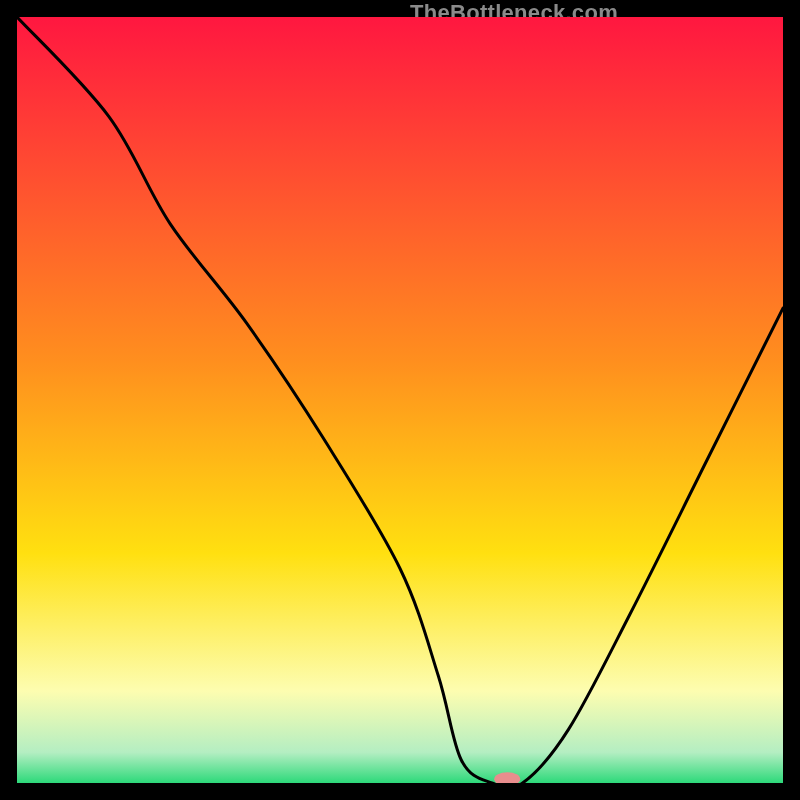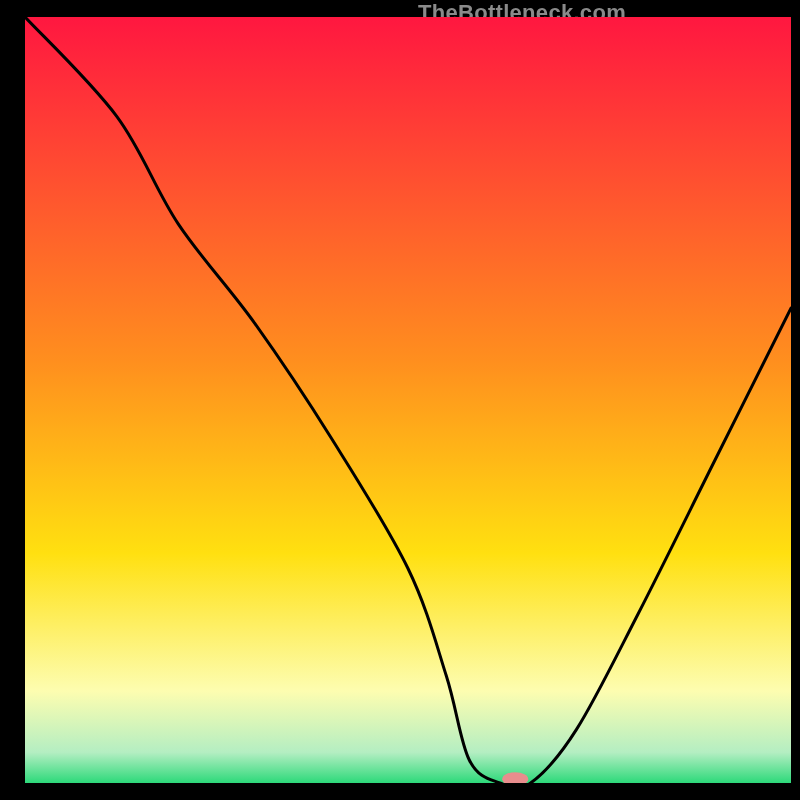--- a/index.html
+++ b/index.html
@@ -8,21 +8,20 @@
     width: 800px;
     height: 800px;
     background: #000;
     overflow: hidden;
   }
   .frame {
     position: relative;
     width: 636px;
     height: 800px;
     background: #000;
-    margin-left: 8px;
   }
   .plot {
     position: absolute;
     left: 17px;
     top: 17px;
     width: 766px;
     height: 766px;
   }
   .watermark {
     position: absolute;

